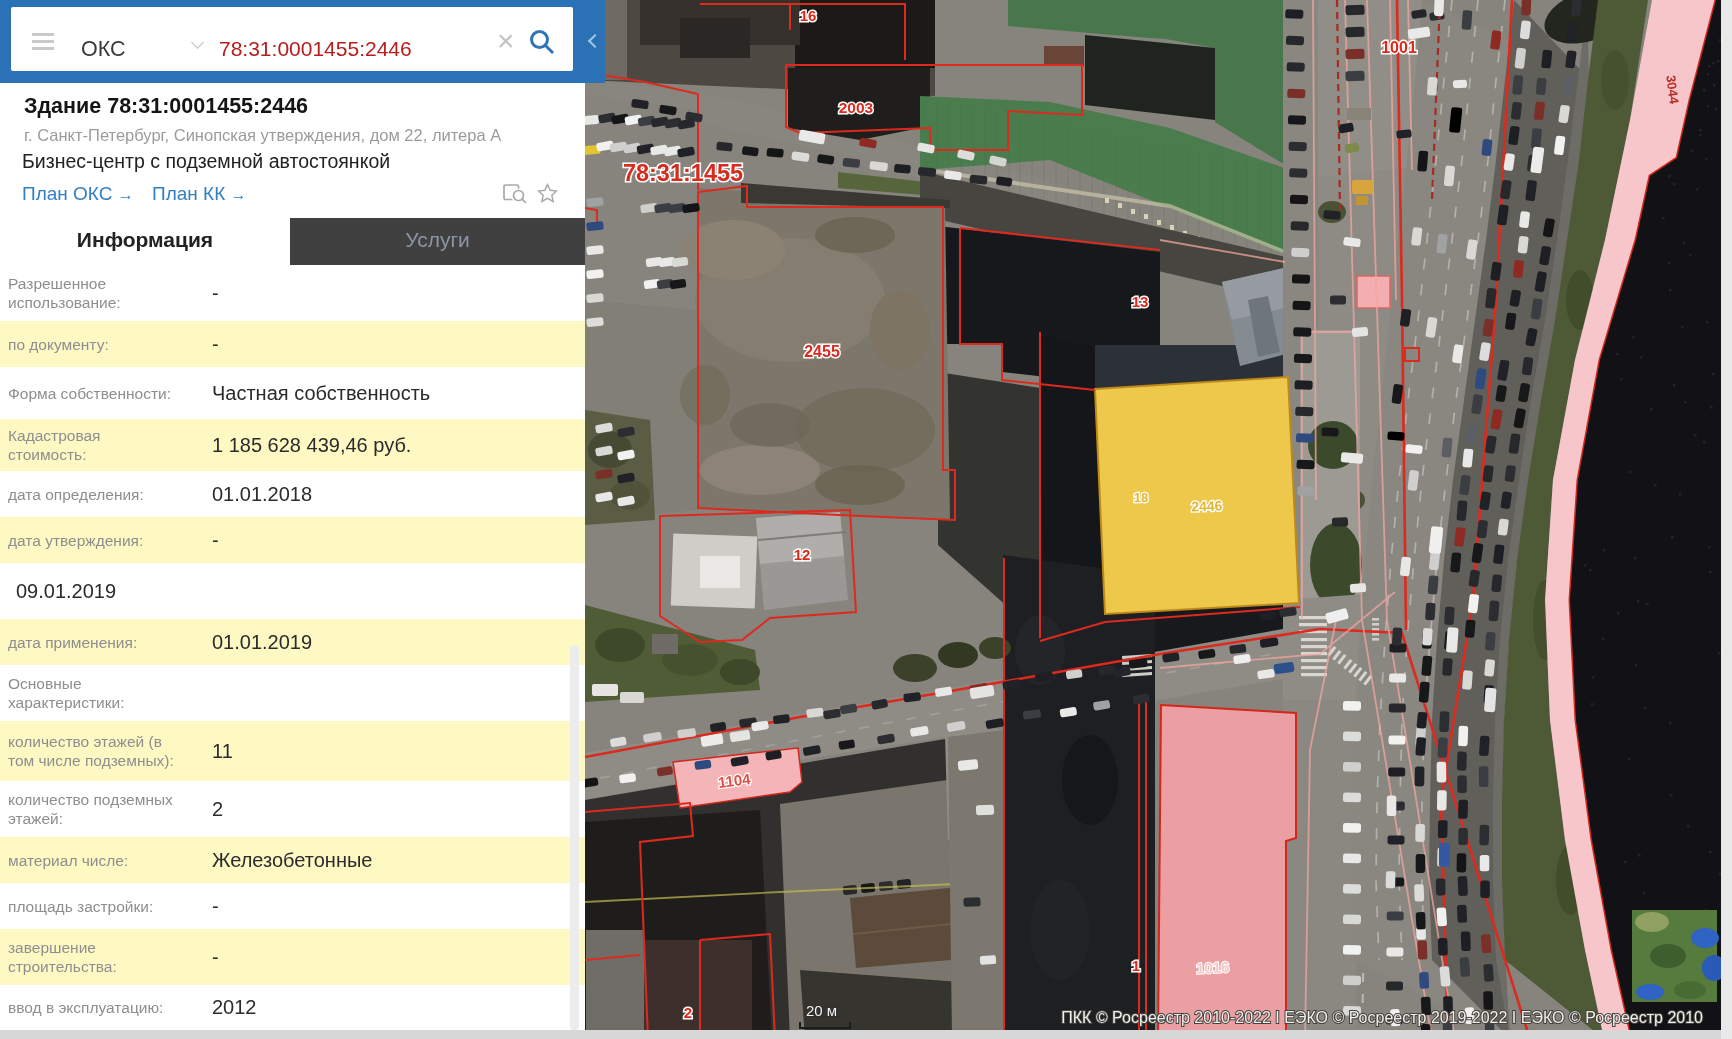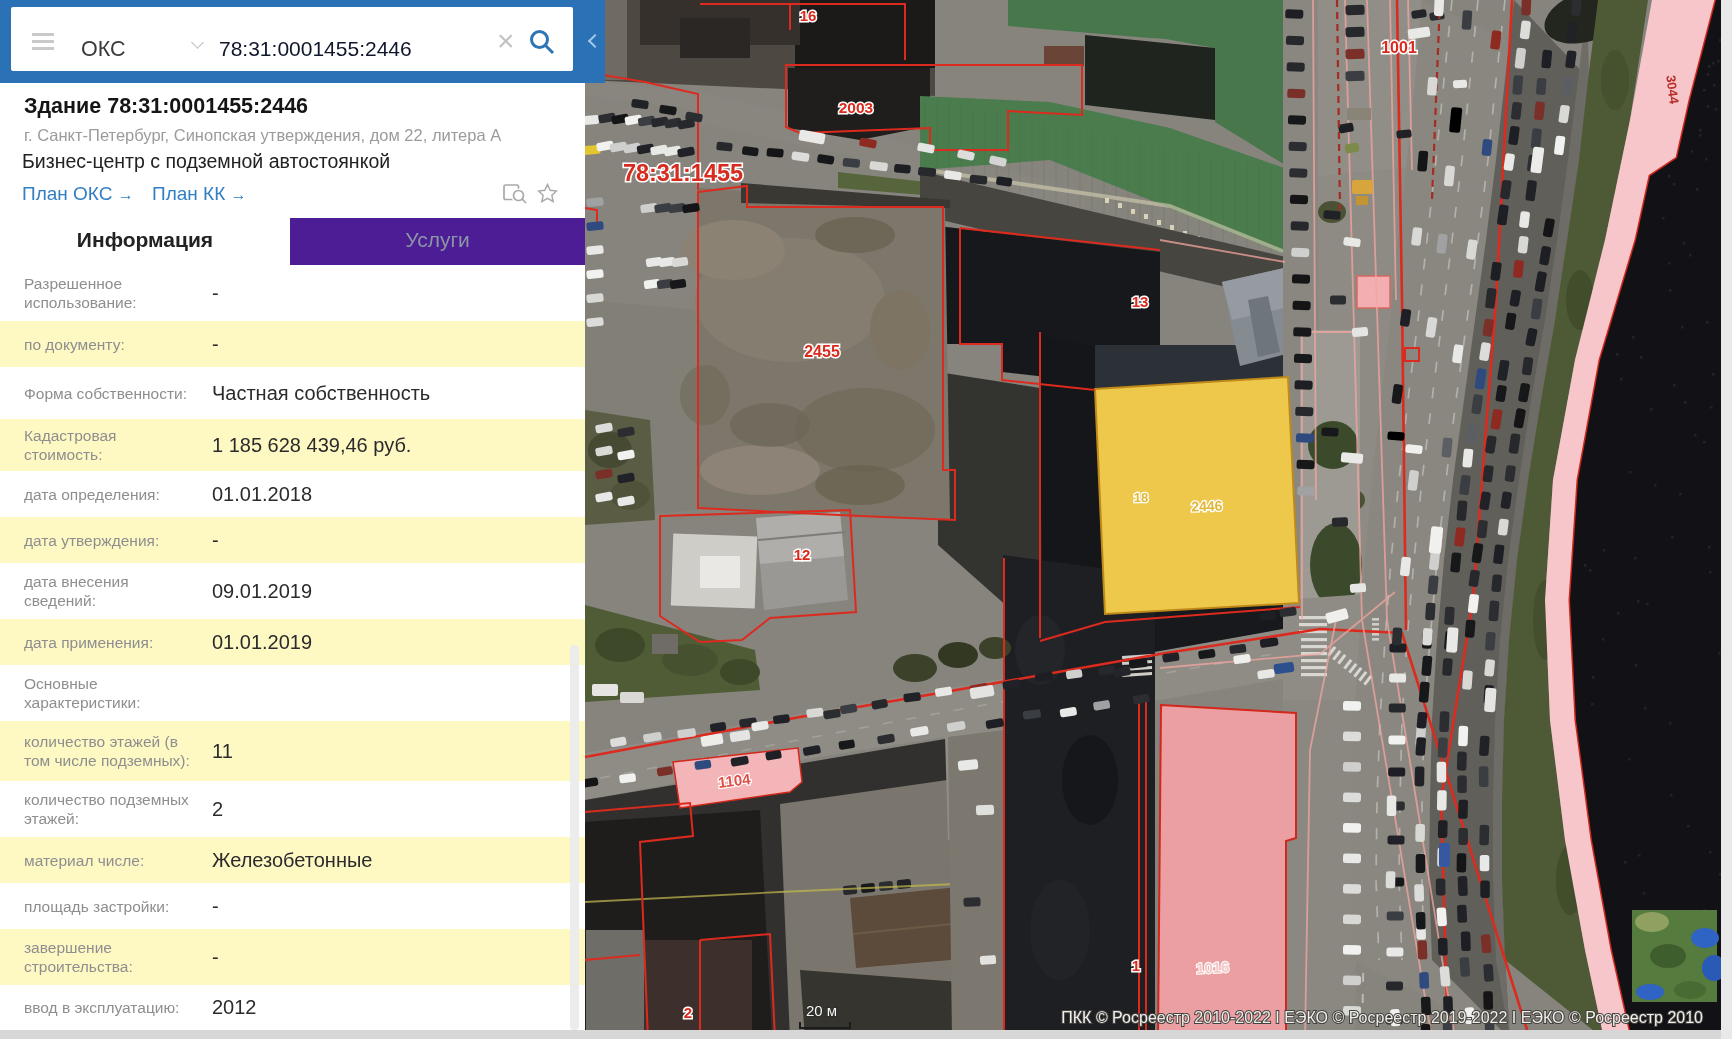--- a/index.html
+++ b/index.html
@@ -5,34 +5,34 @@
   html,body { width:1732px; height:1039px; overflow:hidden; font-family:"Liberation Sans",sans-serif; background:#e9e9e9; }
   .stage { position:relative; width:1732px; height:1039px; }
   .map { position:absolute; left:585px; top:0; width:1147px; height:1039px;border-radius:28px; }
   .panel { position:absolute; left:0; top:0; width:585px; height:1039px; background:#fff; }
   .bluebar { position:absolute; left:0; top:0; width:605px; height:83px; background:#2a72b5; }
   .searchbox { position:absolute; left:11px; top:7px; width:562px; height:64px; background:#fff; border-radius:2px; }
   .collapse { position:absolute; left:590px; top:36px; width:10px; height:10px; border-left:2.5px solid #a5c7ea; border-bottom:2.5px solid #a5c7ea; transform:rotate(45deg); }
   .burger div { position:absolute; left:21px; width:22px; height:2.5px; background:#c9c9c9; }
   .selcat { position:absolute; left:70px; top:30px; font-size:21.5px; color:#3a3a3a; }
   .chev { position:absolute; left:182px; top:31px; width:9px; height:9px; border-right:1.8px solid #b9b9b9; border-bottom:1.8px solid #b9b9b9; transform:rotate(45deg); }
-  .query { position:absolute; left:208px; top:30px; font-size:21px; color:#0f172a; }
+  .query { position:absolute; left:208px; top:30px; font-size:21px; color:#b91c1c; }
   .clearx { position:absolute; left:486px; top:17px; font-size:30px; color:#c2c2c2; font-weight:300; }
   .title { position:absolute; left:24px; top:94px; font-size:21.5px; font-weight:bold; color:#151515; }
   .addr { position:absolute; left:24px; top:126px; font-size:16.5px; color:#9b9b9d; }
   .purpose { position:absolute; left:22px; top:150px; font-size:19.5px; color:#222; }
   .links { position:absolute; left:0; top:183px; font-size:19px; color:#327fc3; width:585px; }
   .lnk1 { position:absolute; left:22px; } .lnk2 { position:absolute; left:152px; }
   .tabs { position:absolute; left:0; top:218px; width:585px; height:47px;padding-left:47px; }
   .tab1 { position:absolute; left:0; top:0; width:290px; height:47px; background:#fff; font-size:21px; font-weight:bold; color:#222; text-align:center; line-height:44px; }
-  .tab2 { position:absolute; left:290px; top:0; width:295px; height:47px; background:#4c1d95; font-size:21px; color:#8b95a5; text-align:center; line-height:44px; }
+  .tab2 { position:absolute; left:290px; top:0; width:295px; height:47px; background:#404040; font-size:21px; color:#8b95a5; text-align:center; line-height:44px; }
   .rows { position:absolute; left:0; top:265px; width:585px; }
   .row { position:relative; width:585px; display:flex; align-items:center; }
   .row.stripe { background:#fef9c3; }
-  .lbl { width:196px; padding-left:24px; font-size:15.5px; line-height:19px; color:#8e8e90; }
+  .lbl { width:196px; padding-left:8px; font-size:15.5px; line-height:19px; color:#8e8e90; }
   .val { flex:1; padding-left:16px; font-size:20px; color:#2b2b2d; }
   .scrollstrip { position:absolute; left:570px; top:645px; width:9px; height:385px; background:#ececec; border-radius:4px; }
   .hstrip { position:absolute; left:0; top:1030px; width:1732px; height:9px; background:#d7d7d7; }
   .vstrip { position:absolute; left:1721px; top:0; width:11px; height:1039px; background:#e9e9e9; }
   svg text { font-family:"Liberation Sans",sans-serif; }
 </style></head>
 <body>
 <div class="stage">
 
 <div class="map"><svg width="1147" height="1039" viewBox="585 0 1147 1039">
@@ -904,21 +904,20 @@
         <div class="lbl">дата определения:</div>
         <div class="val">01.01.2018</div>
       </div>
 
 <div class="row stripe" style="height:46px">
         <div class="lbl">дата утверждения:</div>
         <div class="val">-</div>
       </div>
 
 <div class="row" style="height:56px">
-        <div class="lbl">дата внесения<br>сведений:</div>
         <div class="val">09.01.2019</div>
       </div>
 
 <div class="row stripe" style="height:46px">
         <div class="lbl">дата применения:</div>
         <div class="val">01.01.2019</div>
       </div>
 
 <div class="row" style="height:56px">
         <div class="lbl">Основные<br>характеристики:</div>

